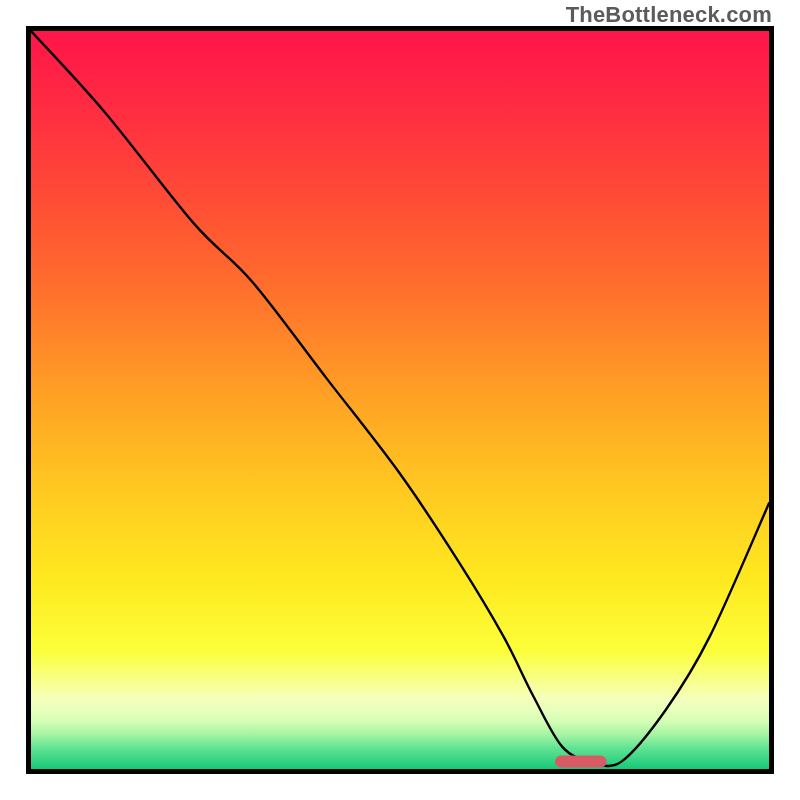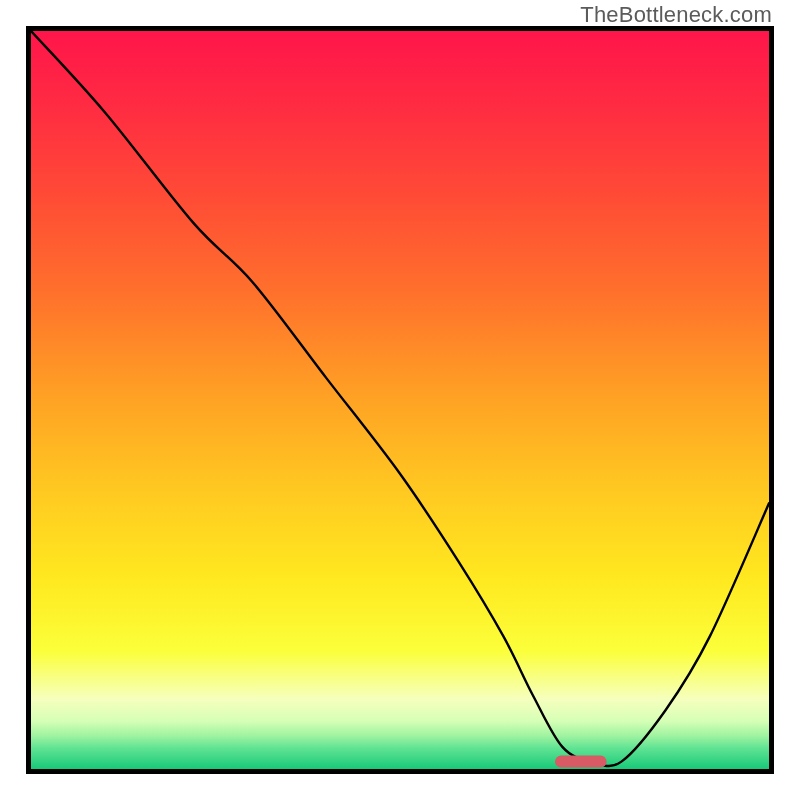--- a/index.html
+++ b/index.html
@@ -26,21 +26,21 @@
     left: 5px;
     width: 738px;
     height: 738px;
     overflow: hidden;
   }
   .watermark {
     position: absolute;
     top: 2px;
     right: 28px;
     font-size: 22px;
-    font-weight: 400;
+    font-weight: 700;
     color: #5b5b5b;
     letter-spacing: 0.2px;
   }
   svg {
     display: block;
   }
   .curve {
     fill: none;
     stroke: #000000;
     stroke-width: 2.4;

